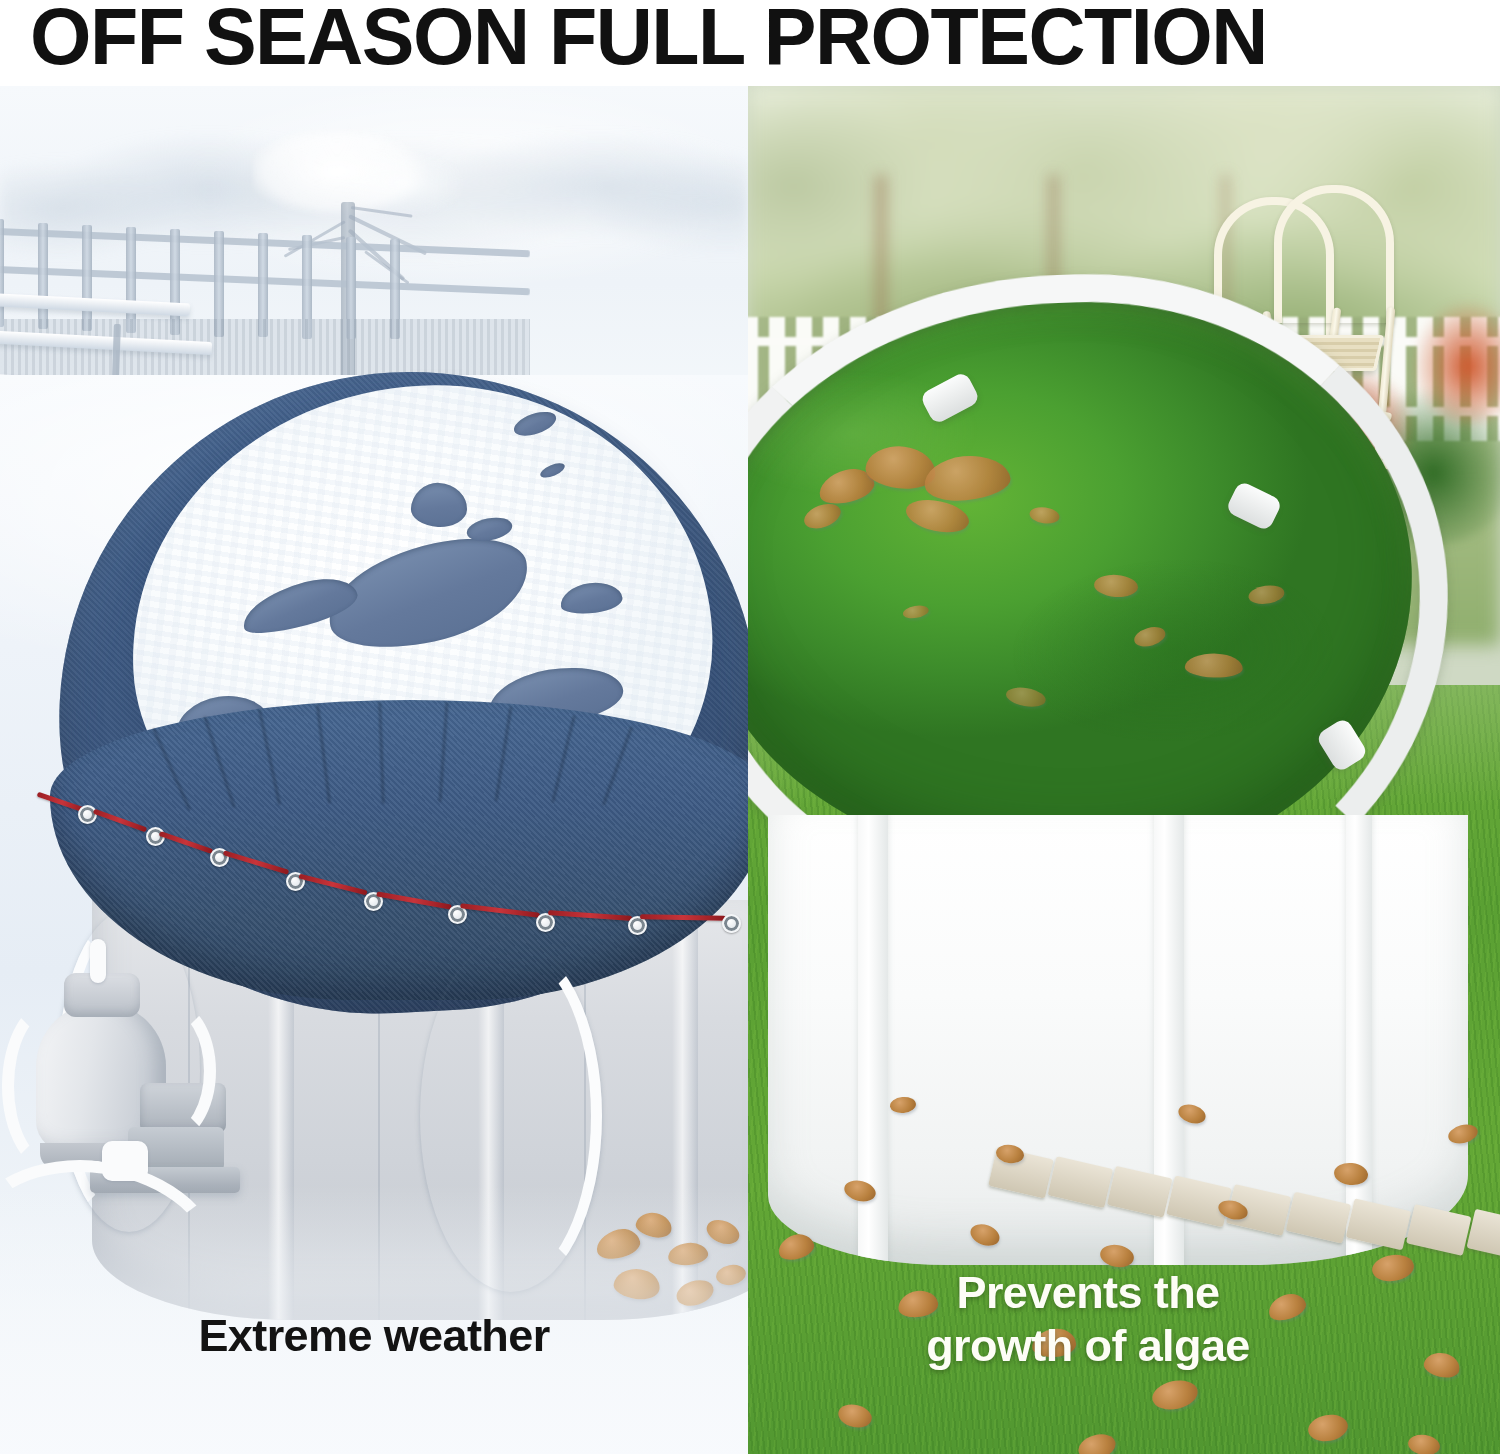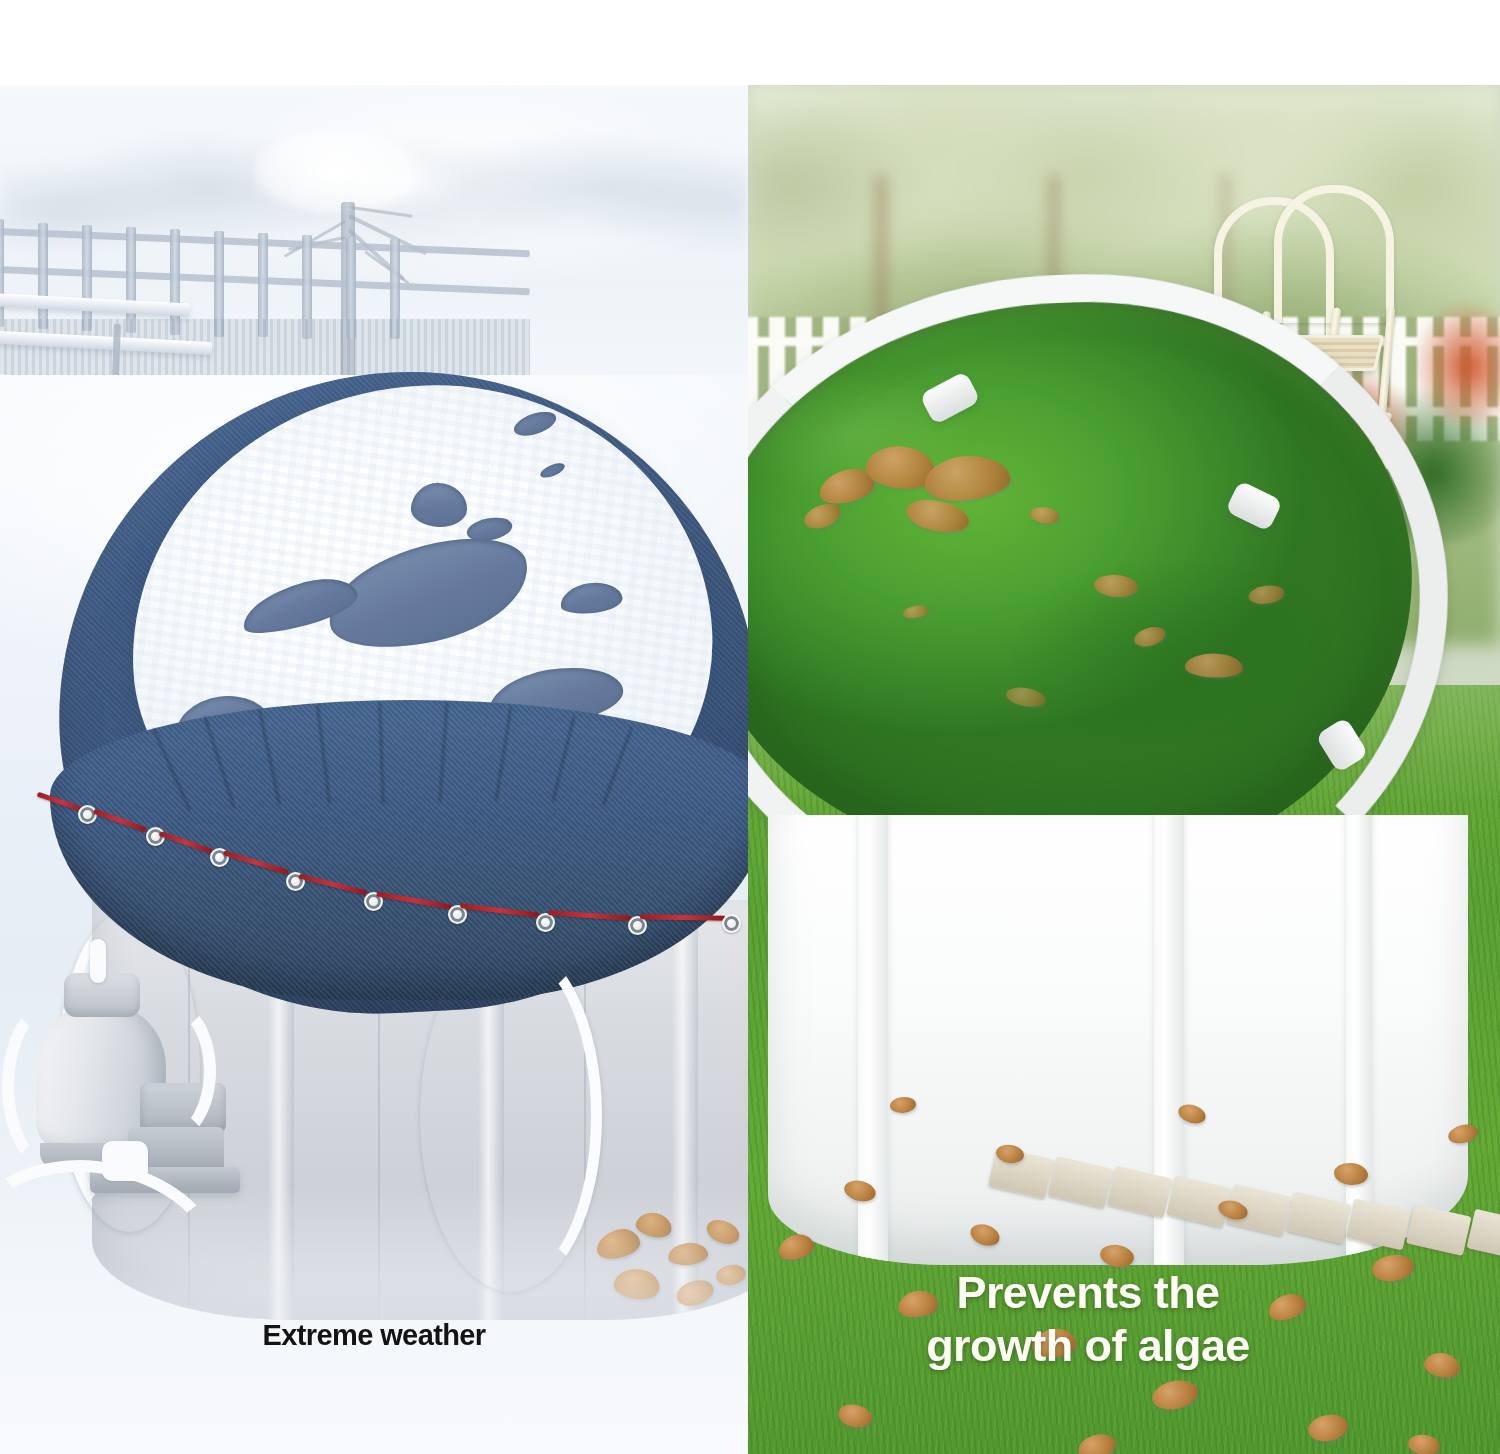--- a/index.html
+++ b/index.html
@@ -302,21 +302,21 @@
     box-shadow: 1px 2px 3px rgba(110,120,135,.35);
   }
 
   
   .cap-left {
     position:absolute; left: 0; bottom: 92px; width: 748px;
     text-align:center; z-index: 40;
   }
   .cap-left .line {
     display:block;
-    font-size: 29px; line-height: 53px; font-weight: 700;
+    font-size: 45px; line-height: 53px; font-weight: 700;
     color: #131313; letter-spacing: -.6px;
   }
 
   
   .summer-bg { position:absolute; inset:0; background:#cfd9c4; }
   .summer-trees {
     position:absolute; left:0; top:0; width:100%; height: 560px;
     background:
       radial-gradient(ellipse 200px 140px at 6% 18%, #bcc9a2, rgba(188,201,162,0) 70%),
       radial-gradient(ellipse 230px 160px at 24% 10%, #d3dcba, rgba(211,220,186,0) 72%),
@@ -463,20 +463,23 @@
     position:absolute; left: 0; top: 1100px; width: 748px; height: 269px;
     background: linear-gradient(180deg, rgba(244,248,251,0) 0%, rgba(246,249,252,.55) 40%, rgba(248,250,253,.9) 100%);
     pointer-events:none;
   }
 </style>
 </head>
 <body>
 
 <div class="stage">
 
+  <div class="title-band">
+    <div class="headline">OFF SEASON FULL PROTECTION</div>
+  </div>
 
   <div class="panels">
 
     <div class="panel panel-left">
       <div class="winter-bg"></div>
       <div class="winter-sky"></div>
       <div class="treeline"></div>
 
       <div class="snow-tree">
         <div class="canopy"></div>

